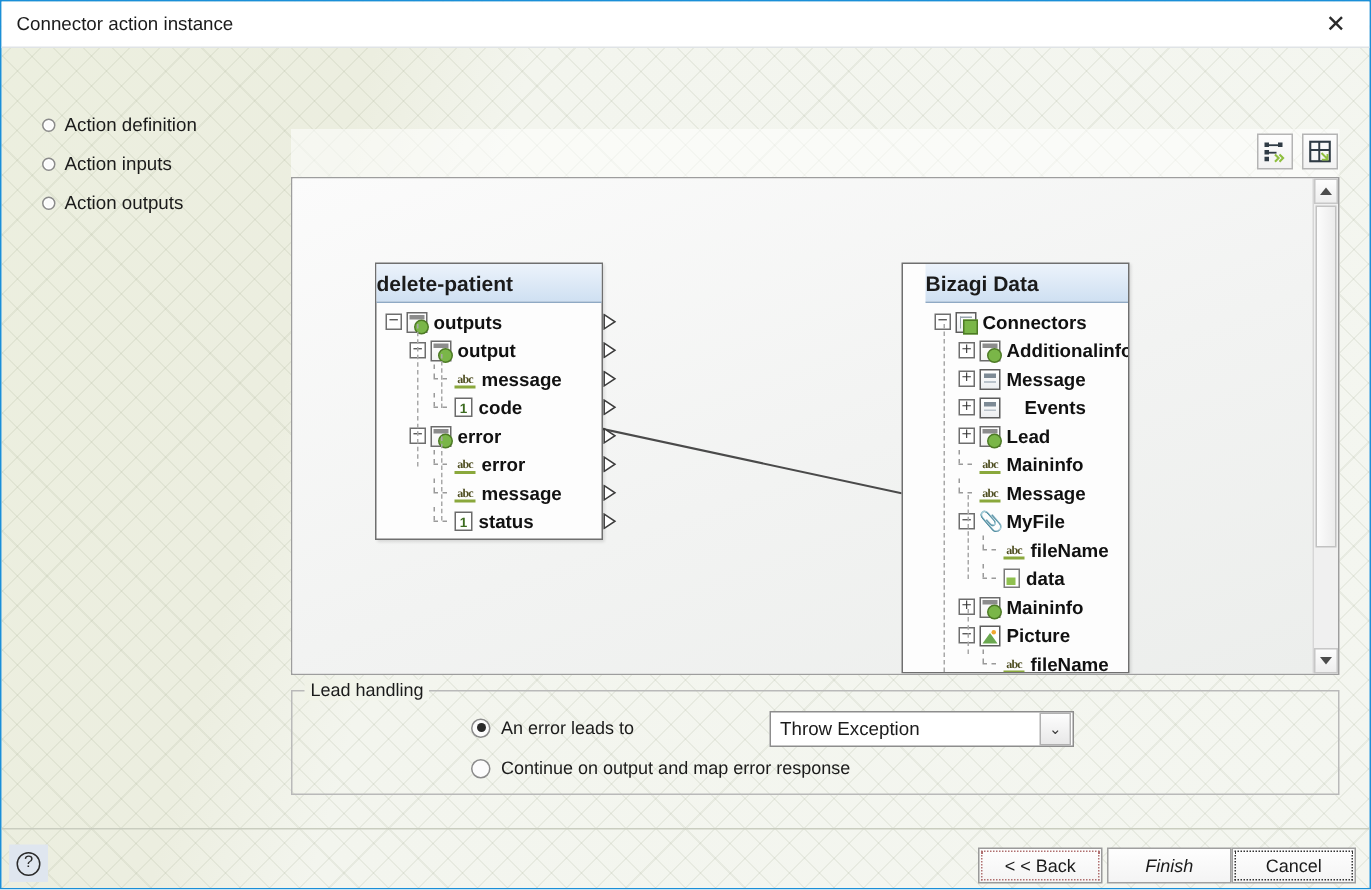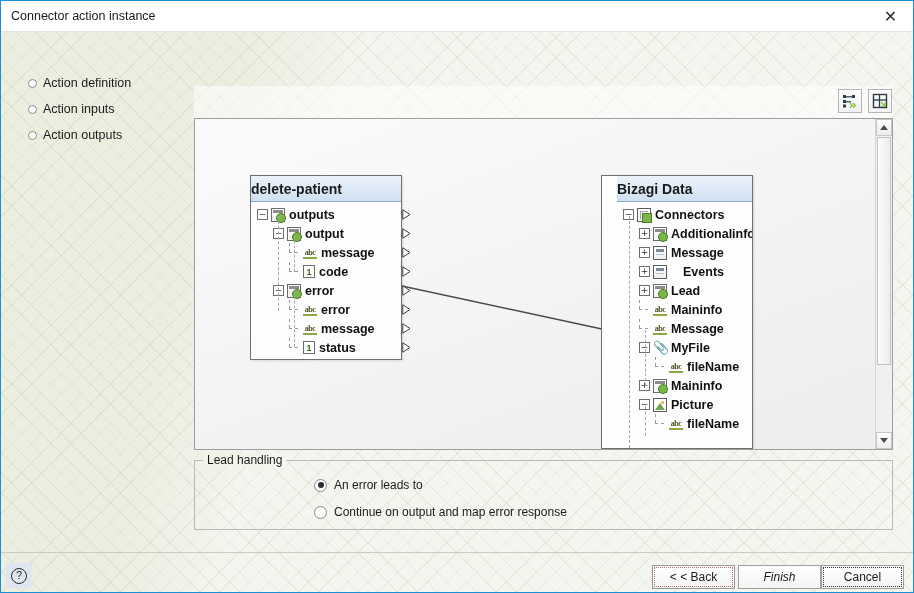--- a/index.html
+++ b/index.html
@@ -485,20 +485,27 @@
               <span class="lbl" style="margin-left: 4px;">MyFile</span>
             </div>
             <div class="row">
               <span style="display: inline-block; flex: 0 0 auto; width: 38px;"></span>
               <span class="dashstub"></span>
               <span style="width: 3px; flex: 0 0 auto;"></span>
               <span class="ico ico-abc">abc</span>
               <span class="lbl" style="margin-left: 4px;">fileName</span>
             </div>
             <div class="row">
+              <span style="display: inline-block; flex: 0 0 auto; width: 38px;"></span>
+              <span class="dashstub"></span>
+              <span style="width: 3px; flex: 0 0 auto;"></span>
+              <span class="ico ico-file"></span>
+              <span class="lbl" style="margin-left: 4px;">data</span>
+            </div>
+            <div class="row">
               <span style="display: inline-block; flex: 0 0 auto; width: 22px;"></span>
               <span class="exp">+</span>
               <span style="width: 3px; flex: 0 0 auto;"></span>
               <span class="ico ico-collection"></span>
               <span class="lbl" style="margin-left: 4px;">Maininfo</span>
             </div>
             <div class="row">
               <span style="display: inline-block; flex: 0 0 auto; width: 22px;"></span>
               <span class="exp">−</span>
               <span style="width: 3px; flex: 0 0 auto;"></span>
@@ -537,20 +544,24 @@
   <div class="radio-row" style="left:313px; top:477px;">
     <span class="radio checked"></span>
     <span>An error leads to</span>
   </div>
 
   <div class="radio-row" style="left:313px; top:504px;">
     <span class="radio"></span>
     <span>Continue on output and map error response</span>
   </div>
 
+  <div class="select">
+    <span class="val">Throw Exception</span>
+    <span class="caret">⌄</span>
+  </div>
 
   <div class="footer-sep"></div>
   <div class="helpbtn">
     <span class="help-circ">?</span>
   </div>
   <div class="btn" id="btn-back">&lt; &lt; Back</div>
   <div class="btn" id="btn-finish">Finish</div>
   <div class="btn" id="btn-cancel">Cancel</div>
 </div>
 

